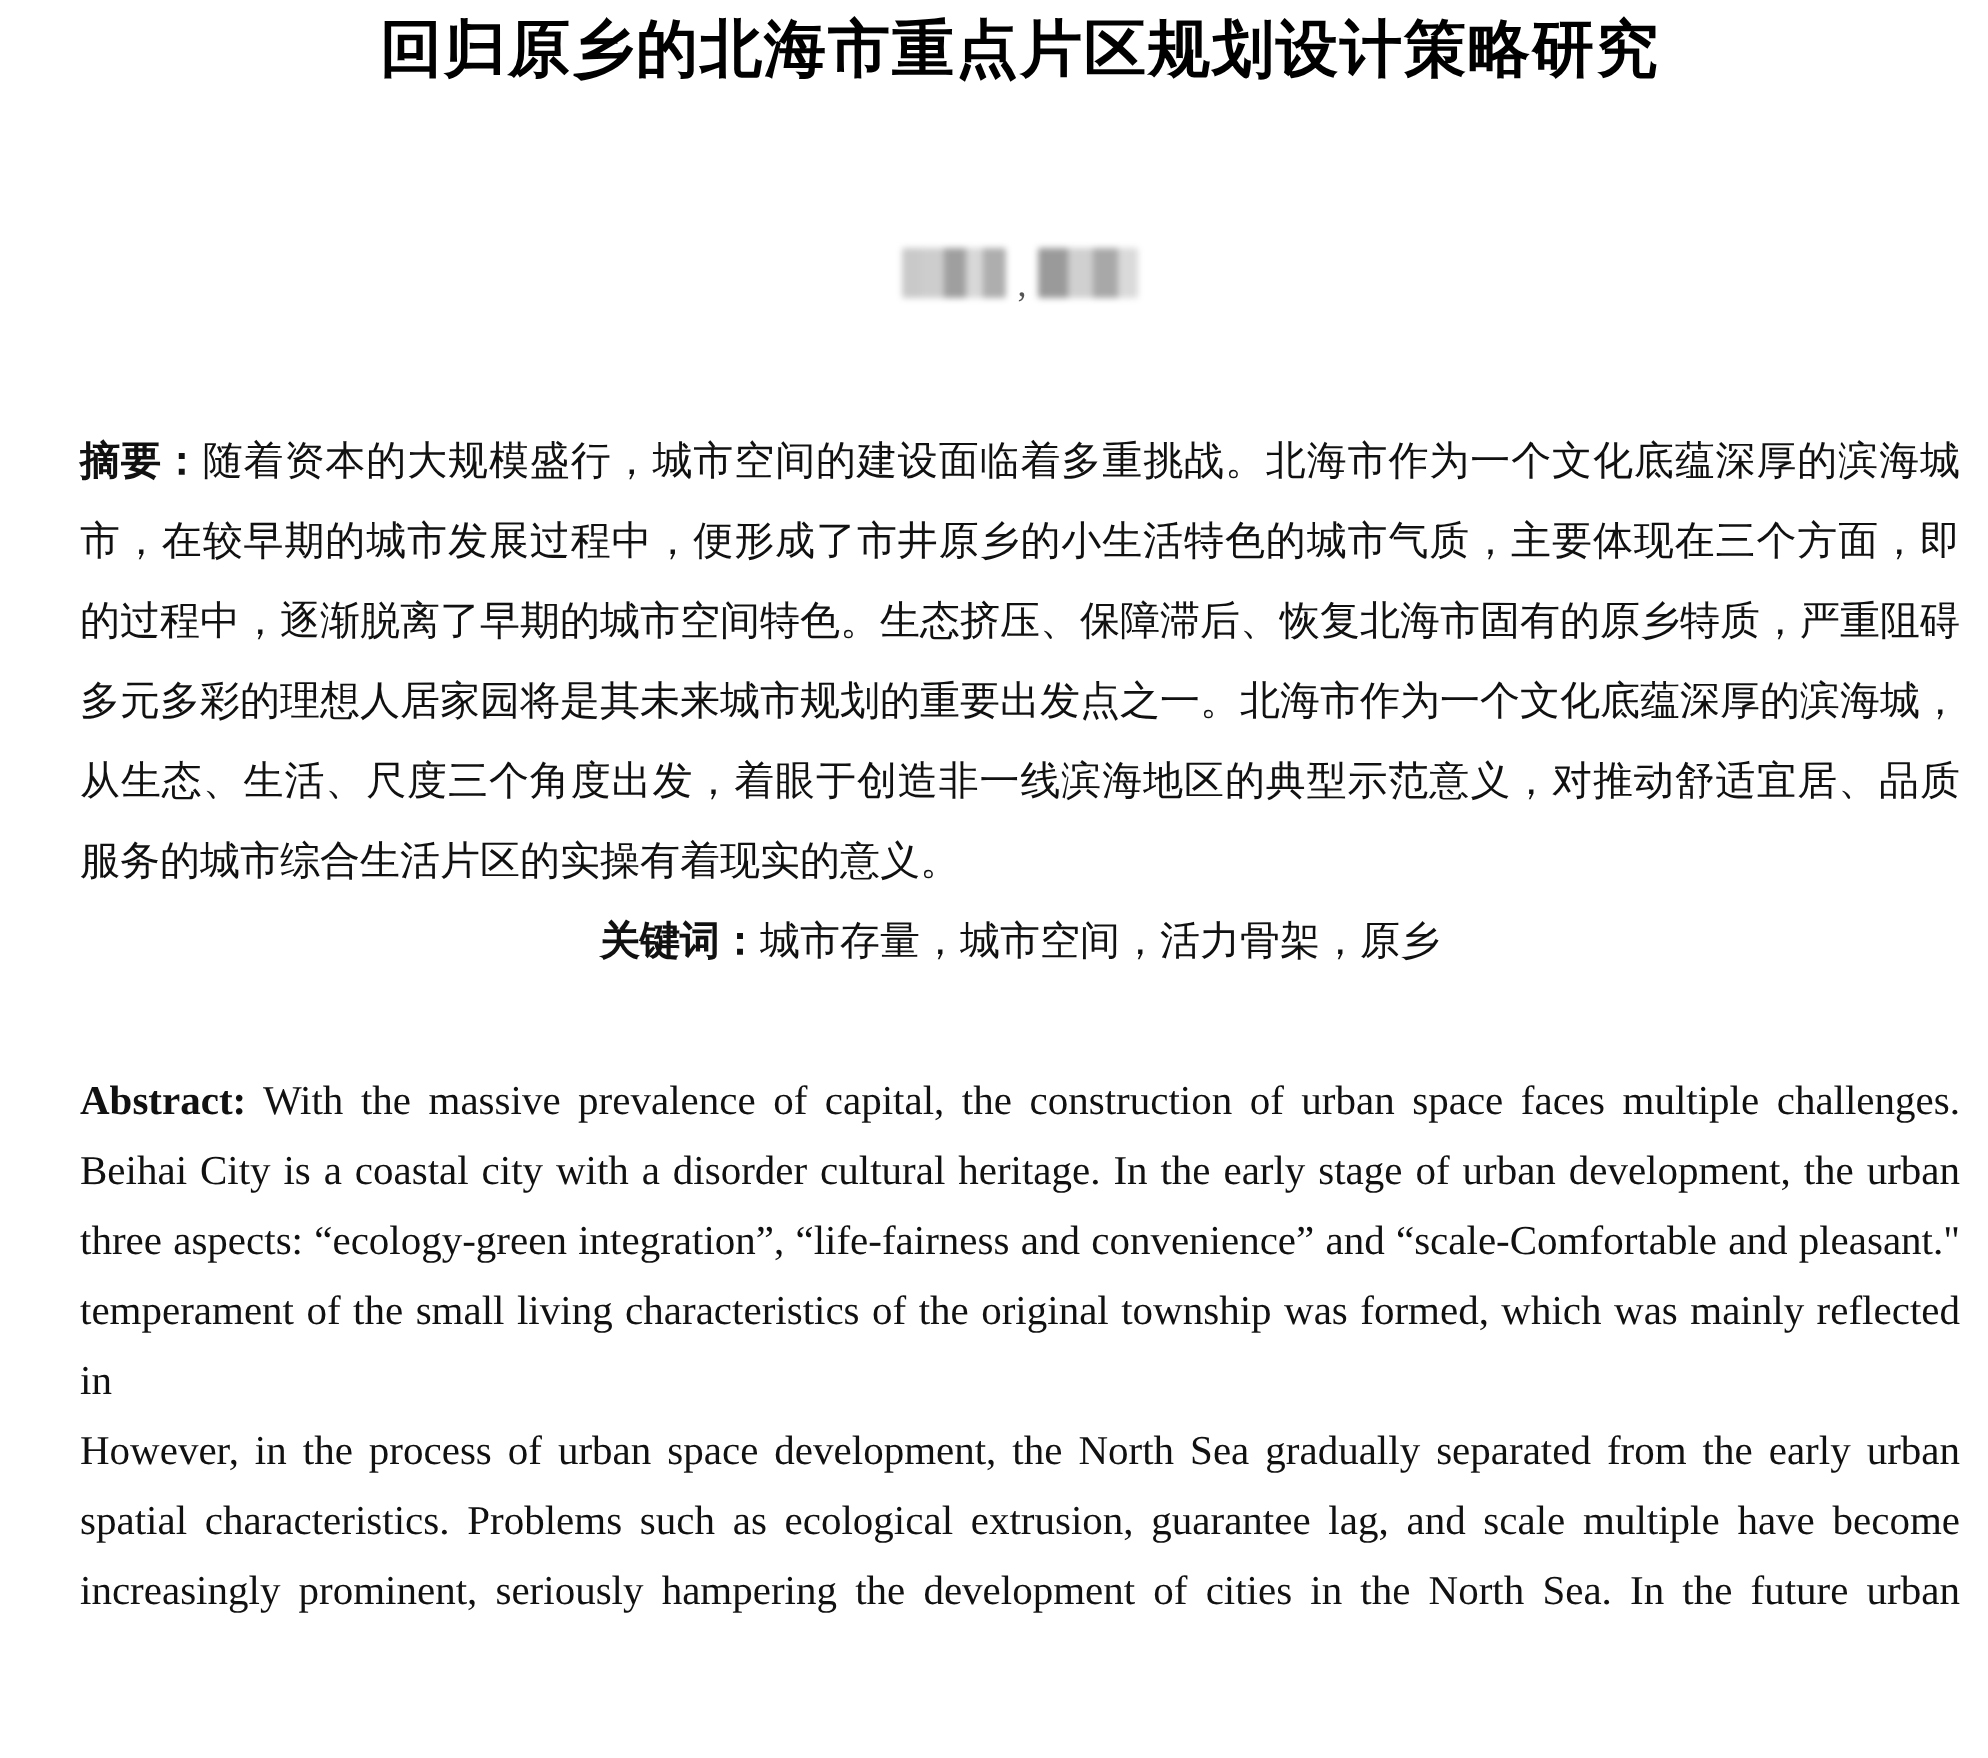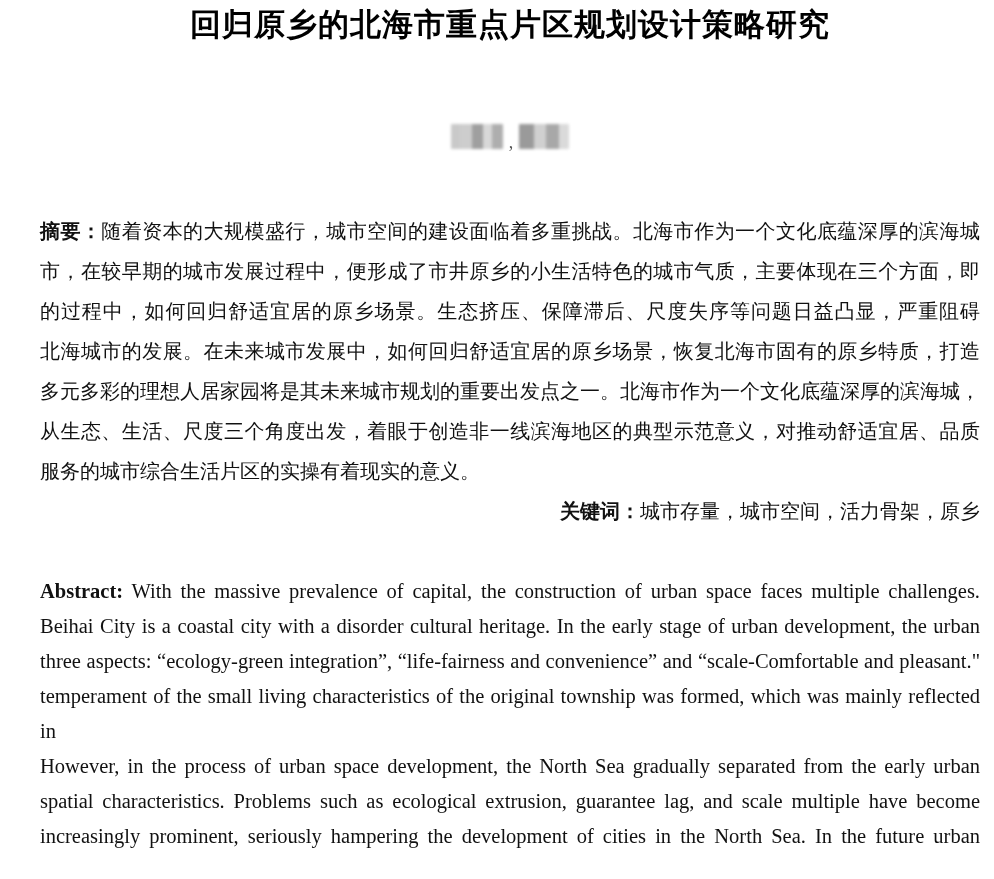--- a/index.html
+++ b/index.html
@@ -81,21 +81,21 @@
     white-space: normal;
   }
   .cn-abstract .line.last,
   .en-abstract .line.last {
     text-align-last: left;
   }
   .lbl {
     font-weight: 700;
   }
   .keywords-line {
-    text-align: right;
+    text-align: center;
   }
   
   .en-abstract {
     margin-top: 43px;
     font-family: "Liberation Serif", "DejaVu Serif", serif;
     font-size: 20.5px;
     line-height: 35px;
     color: #111;
   }
 </style>
@@ -110,22 +110,21 @@
     <span class="redacted-name first"></span>
     <span class="author-separator">,</span>
     <span class="redacted-name second"></span>
   </div>
 
   <section class="cn-abstract">
     <div class="line">
       <span class="lbl">摘要：</span><span>随着资本的大规模盛行，城市空间的建设面临着多重挑战。北海市作为一个文化底蕴深厚的滨海城</span>
     </div>
     <div class="line">市，在较早期的城市发展过程中，便形成了市井原乡的小生活特色的城市气质，主要体现在三个方面，即</div>
-    <div class="line">的过程中，如何回归舒适宜居的原乡场景。生态挤压、保障滞后、尺度失序等问题日益凸显，严重阻碍</div>
-    <div class="line">北海城市的发展。在未来城市发展中，如何回归舒适宜居的原乡场景，恢复北海市固有的原乡特质，打造</div>
+    <div class="line">的过程中，逐渐脱离了早期的城市空间特色。生态挤压、保障滞后、恢复北海市固有的原乡特质，严重阻碍</div>
     <div class="line">多元多彩的理想人居家园将是其未来城市规划的重要出发点之一。北海市作为一个文化底蕴深厚的滨海城，</div>
     <div class="line">从生态、生活、尺度三个角度出发，着眼于创造非一线滨海地区的典型示范意义，对推动舒适宜居、品质</div>
     <div class="line last">服务的城市综合生活片区的实操有着现实的意义。</div>
 
     <div class="keywords-line">
       <span class="lbl">关键词：</span><span>城市存量，城市空间，活力骨架，原乡</span>
     </div>
   </section>
 
   <section class="en-abstract">

